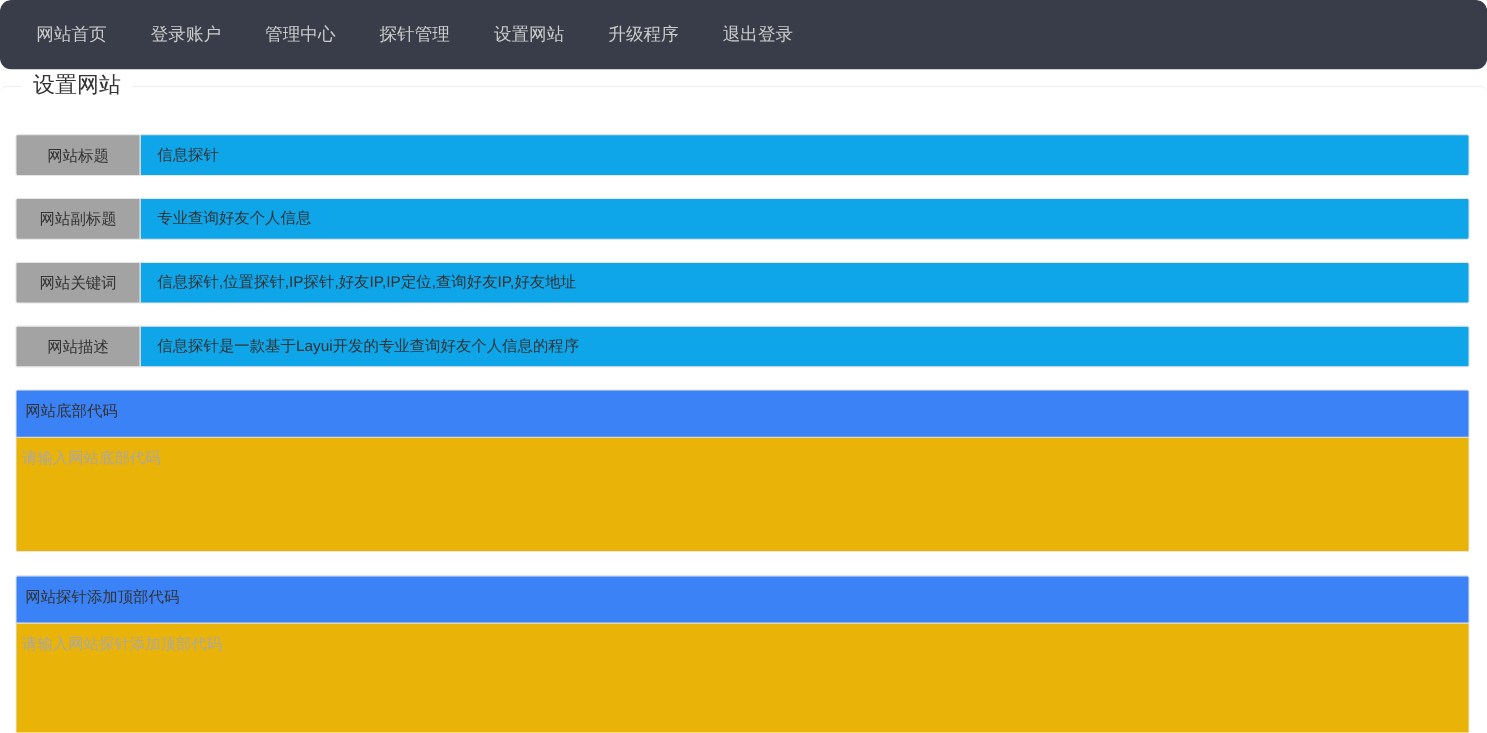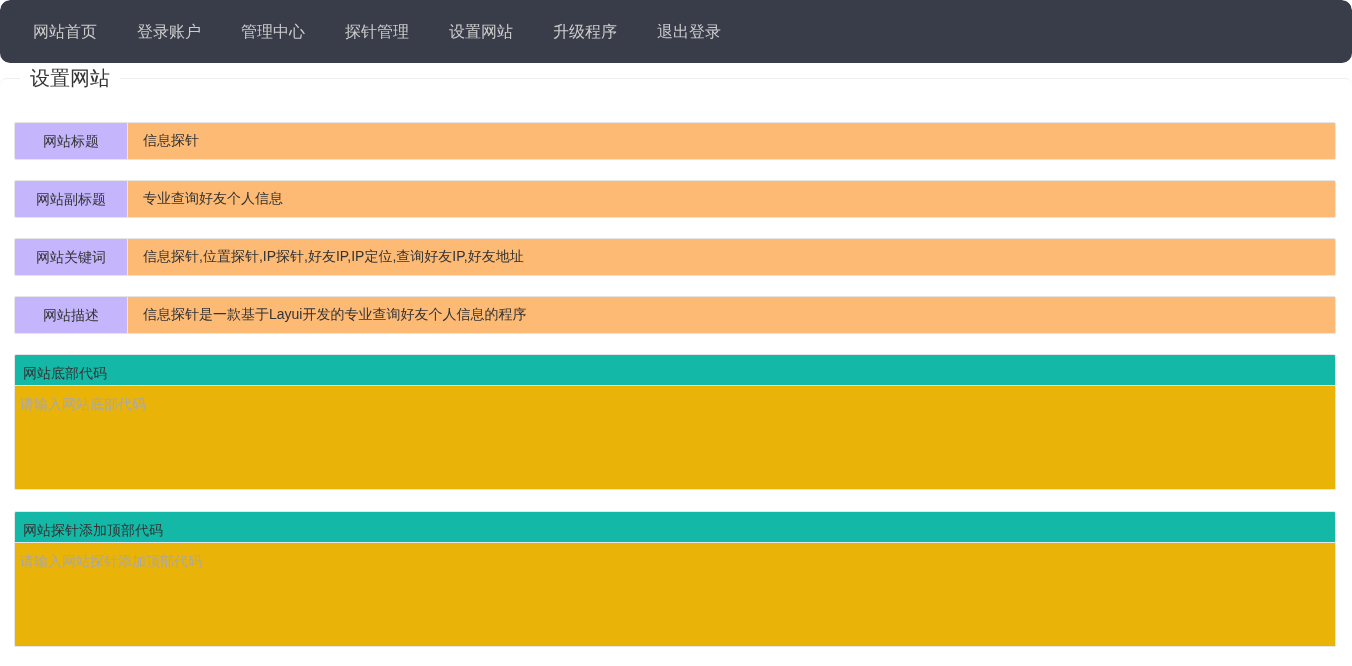--- a/index.html
+++ b/index.html
@@ -51,47 +51,47 @@
     margin-bottom: 20px;
   }
   .form-label {
     flex: 0 0 114px;
     width: 114px;
     height: 38px;
     line-height: 36px;
     text-align: center;
     font-size: 14px;
     color: #333333;
-    background: #c4b5fd;
+    background: #a3a3a3;
     border: 1px solid #e6e6e6;
     border-radius: 2px 0 0 2px;
     white-space: nowrap;
     overflow: hidden;
   }
   .form-input {
     flex: 1;
     height: 38px;
     margin-left: -1px;
     border: 1px solid #e6e6e6;
     border-radius: 0 2px 2px 0;
     padding: 0 15px;
     font-size: 14px;
     color: #333333;
-    background: #fdba74;
+    background: #0ea5e9;
     outline: none;
     font-family: "Liberation Sans", "DejaVu Sans", sans-serif;
   }
   .textarea-block { margin-bottom: 21px; }
   .textarea-label {
-    height: 32px;
+    height: 44px;
     line-height: 36px;
     padding-left: 8px;
     font-size: 14px;
     color: #333333;
-    background: #14b8a6;
+    background: #3b82f6;
     border: 1px solid #e6e6e6;
     border-radius: 2px 2px 0 0;
   }
   .textarea-input {
     display: block;
     width: 100%;
     height: 104px;
     border: 1px solid #e6e6e6;
     border-top: none;
     border-radius: 0 0 2px 2px;

